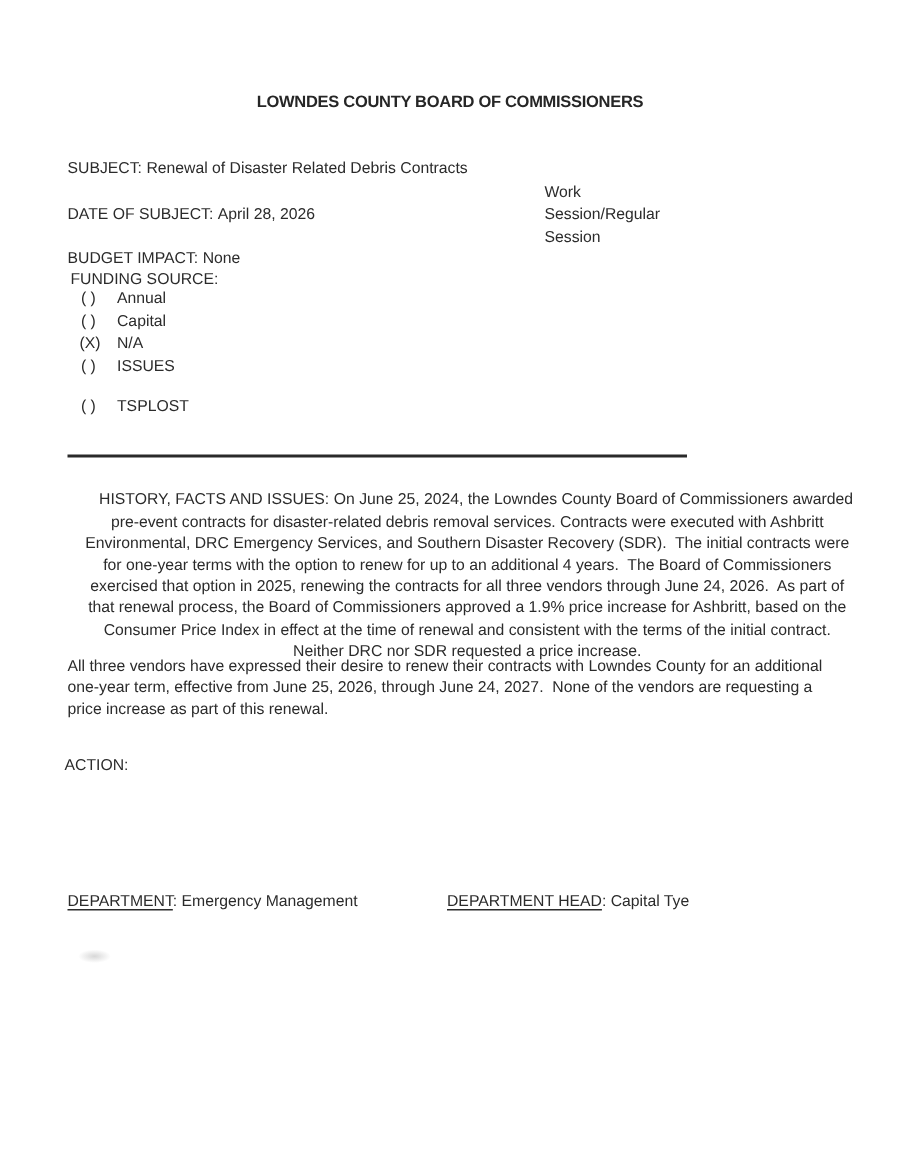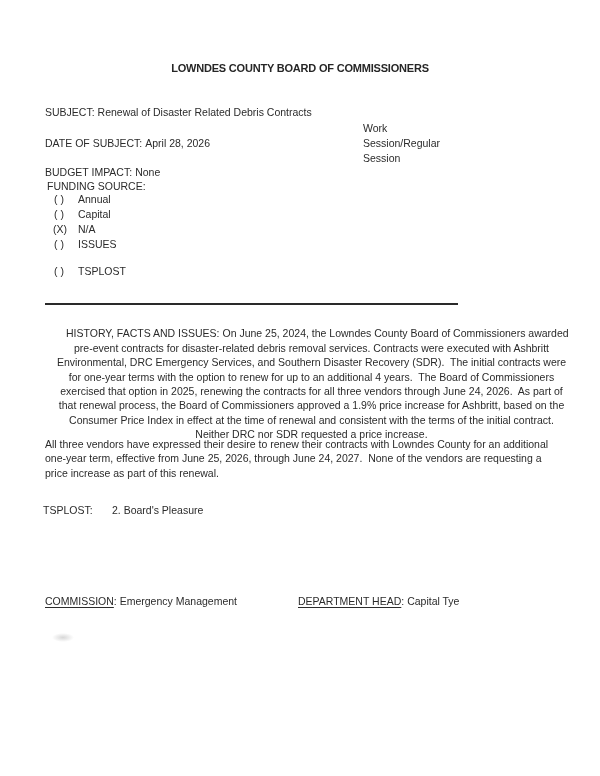--- a/index.html
+++ b/index.html
@@ -95,29 +95,28 @@
   </div>
 
   <div class="abs rule"></div>
 
   <div class="abs para history">
     <span class="lv-label">HISTORY, FACTS AND ISSUES:</span><span>On June 25, 2024, the Lowndes County Board of Commissioners awarded pre-event contracts for disaster-related debris removal services. Contracts were executed with Ashbritt Environmental, DRC Emergency Services, and Southern Disaster Recovery (SDR).  The initial contracts were for one-year terms with the option to renew for up to an additional 4 years.  The Board of Commissioners exercised that option in 2025, renewing the contracts for all three vendors through June 24, 2026.  As part of that renewal process, the Board of Commissioners approved a 1.9% price increase for Ashbritt, based on the Consumer Price Index in effect at the time of renewal and consistent with the terms of the initial contract.  Neither DRC nor SDR requested a price increase.</span>
   </div>
 
   <div class="abs para para2">All three vendors have expressed their desire to renew their contracts with Lowndes County for an additional one-year term, effective from June 25, 2026, through June 24, 2027.  None of the vendors are requesting a price increase as part of this renewal.</div>
 
-  <div class="abs line options-label">TSPLOST:</div>
+  <div class="abs line options-label">ACTION:</div>
   <div class="abs options-items">
-    <div class="options-item2">2. Board's Pleasure</div>
   </div>
 
 
   <div class="abs dept-row">
     <div class="dept line">
-      <span class="u">COMMISSION</span><span class="colon">: </span><span>Emergency Management</span>
+      <span class="u">DEPARTMENT</span><span class="colon">: </span><span>Emergency Management</span>
     </div>
     <div class="dept-head line">
       <span class="u">DEPARTMENT HEAD</span><span class="colon">: </span><span>Capital Tye</span>
     </div>
   </div>
 
 
   <div class="abs smudge"></div>
 
 </div>

